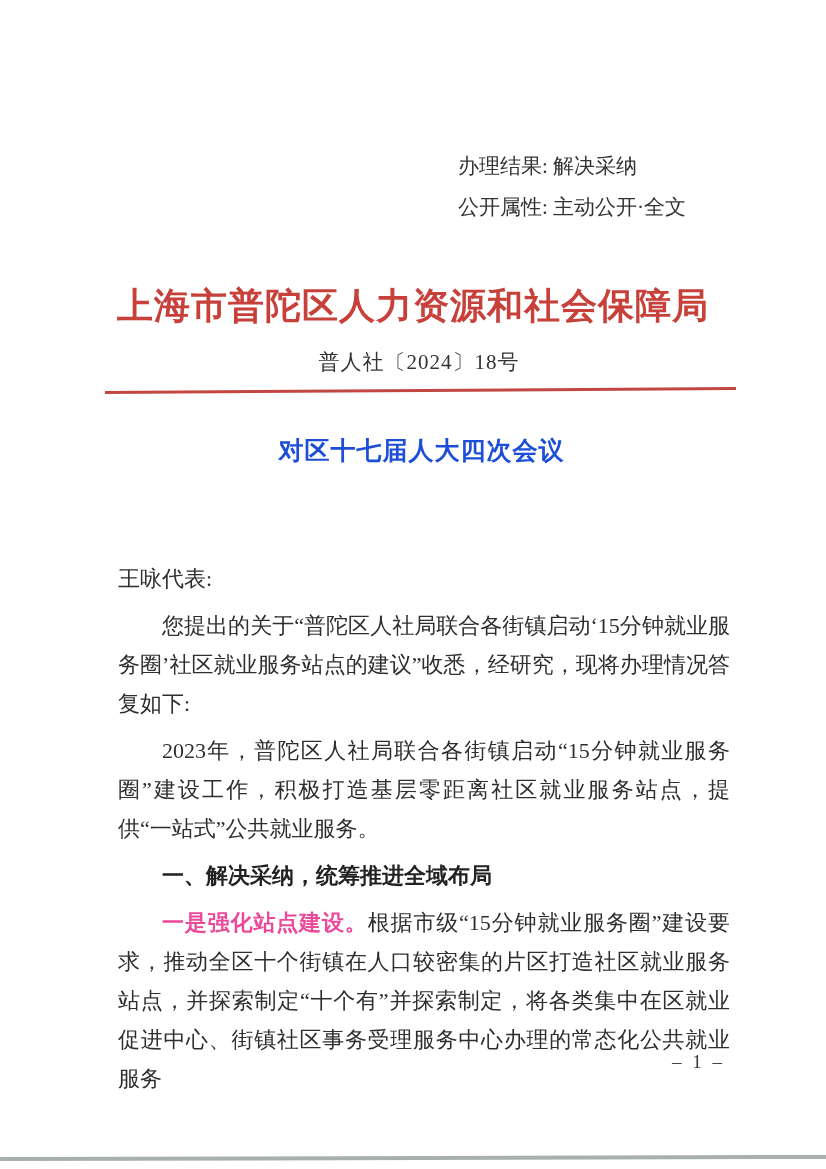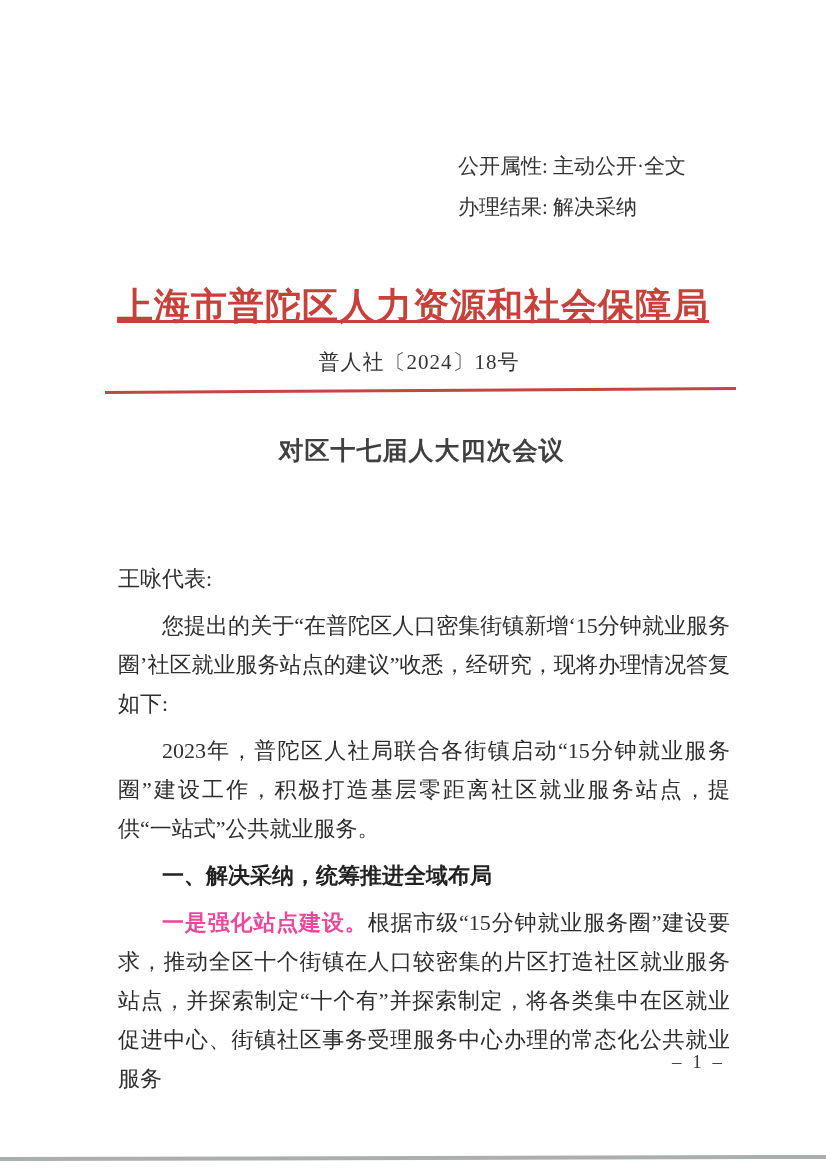--- a/index.html
+++ b/index.html
@@ -32,21 +32,20 @@
     left: 0;
     right: 0;
     top: 282px;
     margin: 0;
     text-align: center;
     font-size: 36px;
     font-weight: 700;
     letter-spacing: 1px;
     color: #c8403a;
     font-family: "Liberation Serif", "DejaVu Serif", serif;
-    text-decoration: underline;
   }
   .docno {
     position: absolute;
     left: 0;
     right: 0;
     top: 348px;
     text-align: center;
     font-size: 21px;
     color: #333333;
     letter-spacing: 1px;
@@ -65,21 +64,21 @@
   .doc-title {
     position: absolute;
     left: 0;
     right: 0;
     top: 429px;
     margin: 0;
     text-align: center;
     font-size: 25px;
     font-weight: 700;
     line-height: 43px;
-    color: #404040;
+    color: #1d4ed8;
     letter-spacing: 1px;
     padding-left: 17px;
   }
   
   .body-text {
     position: absolute;
     left: 110px;
     top: 551px;
     width: 628px;
     font-size: 22px;
@@ -122,37 +121,37 @@
     background: #a9aeae;
     transform: rotate(-0.15deg);
   }
 </style>
 </head>
 <body>
 
 <div class="page">
 
   <div class="meta">
+    <div>办理结果: 解决采纳</div>
     <div>公开属性: 主动公开·全文</div>
-    <div>办理结果: 解决采纳</div>
   </div>
 
   <h1 class="agency">上海市普陀区人力资源和社会保障局</h1>
 
   <div class="docno">普人社〔2024〕18号</div>
 
   <div class="redline"></div>
 
   <h2 class="doc-title">
     <span>对区十七届人大四次会议</span><br>
   </h2>
 
   <div class="body-text">
     <p>王咏代表:</p>
-    <p class="indent">您提出的关于“在普陀区人口密集街镇新增‘15分钟就业服务圈’社区就业服务站点的建议”收悉，经研究，现将办理情况答复如下:</p>
+    <p class="indent">您提出的关于“普陀区人社局联合各街镇启动‘15分钟就业服务圈’社区就业服务站点的建议”收悉，经研究，现将办理情况答复如下:</p>
     <p class="indent">2023年，普陀区人社局联合各街镇启动“15分钟就业服务圈”建设工作，积极打造基层零距离社区就业服务站点，提供“一站式”公共就业服务。</p>
     <p class="indent hei">一、解决采纳，统筹推进全域布局</p>
     <p class="indent"><span class="bold-lead">一是强化站点建设。</span><span>根据市级“15分钟就业服务圈”建设要求，推动全区十个街镇在人口较密集的片区打造社区就业服务站点，并探索制定“十个有”并探索制定，将各类集中在区就业促进中心、街镇社区事务受理服务中心办理的常态化公共就业服务</span></p>
   </div>
 
   <div class="pageno">– 1 –</div>
 
   <div class="scan-edge"></div>
 
 </div>

